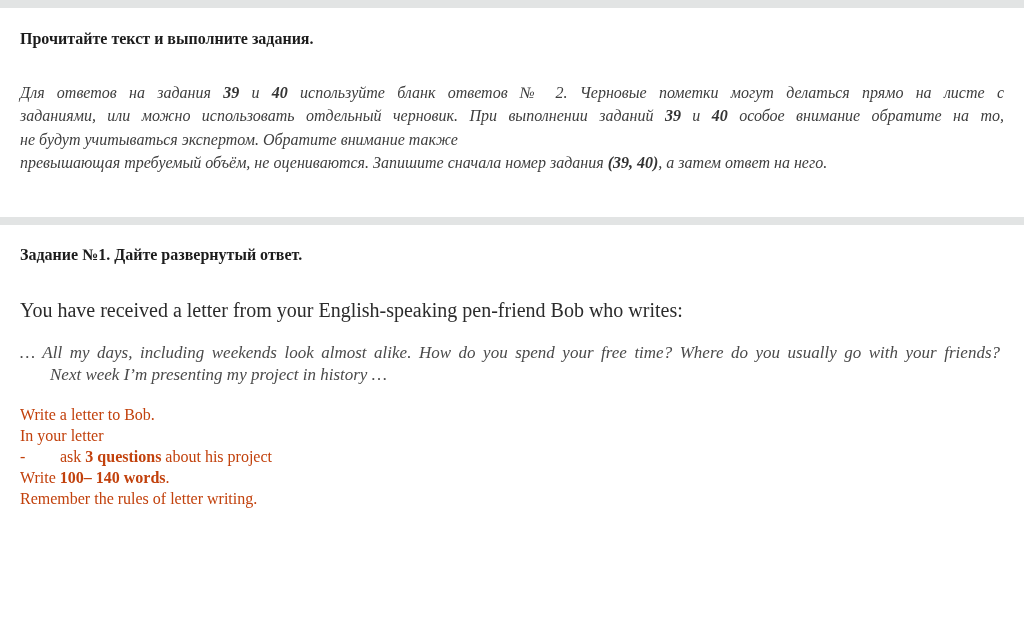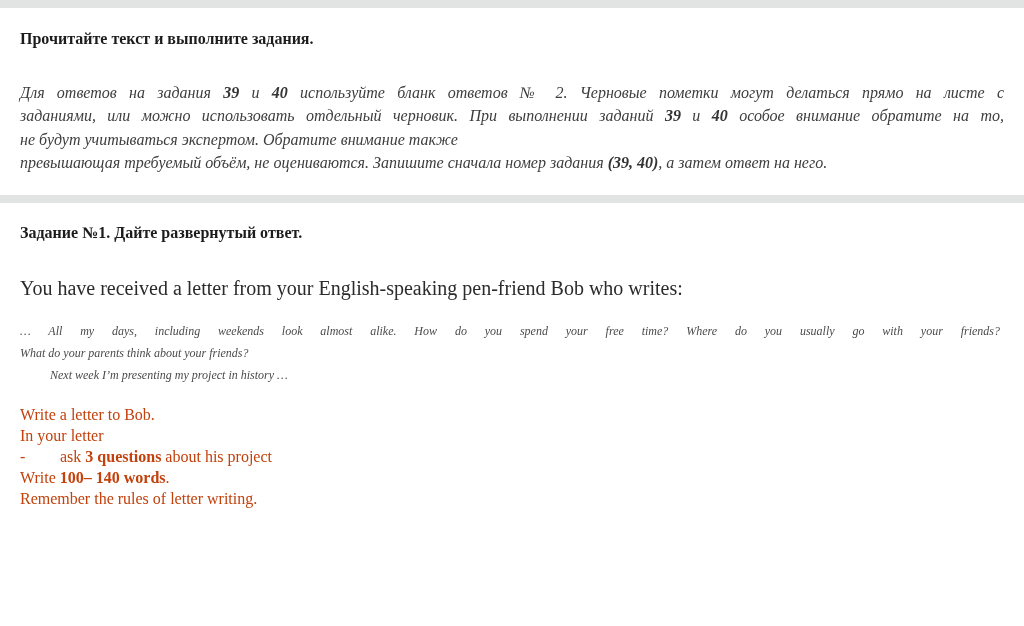--- a/index.html
+++ b/index.html
@@ -15,21 +15,21 @@
   .bar {
     width: 100%;
     height: 8px;
     background: #e2e4e4;
   }
   .section {
     padding-left: 20px;
     padding-right: 20px;
     box-sizing: border-box;
   }
-  #section1 { padding-top: 21px; padding-bottom: 20px; }
+  #section1 { padding-top: 21px; padding-bottom: 42px; }
   #section2 { padding-top: 20px; }
 
   .heading {
     font-weight: bold;
     font-size: 16px;
     line-height: 20px;
     color: #1c1c1c;
     margin: 0 0 32px 0;
   }
   #section2 .heading { margin-bottom: 35px; }
@@ -49,21 +49,21 @@
 
   .intro-line {
     font-size: 20px;
     line-height: 20px;
     color: #2b2b2b;
     margin: 0 0 22px 0;
   }
 
   .quote {
     font-style: italic;
-    font-size: 12px;
+    font-size: 17px;
     line-height: 22px;
     color: #4a4a4a;
     margin: 0 4px 18px 0;
   }
   .quote .indent { margin-left: 30px; }
 
   .instructions {
     font-size: 16px;
     line-height: 21px;
     color: #c2410c;
@@ -90,21 +90,20 @@
 </div>
 
 <div class="bar"></div>
 
 <div id="section2" class="section">
   <p class="heading">Задание №1. Дайте развернутый ответ.</p>
   <p class="intro-line">You have received a letter from your English-speaking pen-friend Bob who writes:</p>
 
   <div class="quote">
     <div class="jline">… All my days, including weekends look almost alike. How do you spend your free time? Where do you usually go with your friends?</div>
-    <div>What do your parents think about your friends?</div>
     <div class="indent">Next week I’m presenting my project in history …</div>
   </div>
 
   <div class="instructions">
     <div>Write a letter to Bob.</div>
     <div>In your letter</div>
     <div><span class="dash">-</span><span>ask </span><b>3 questions</b><span> about his project</span></div>
     <div><span>Write </span><b>100– 140 words</b><span>.</span></div>
     <div>Remember the rules of letter writing.</div>
   </div>

